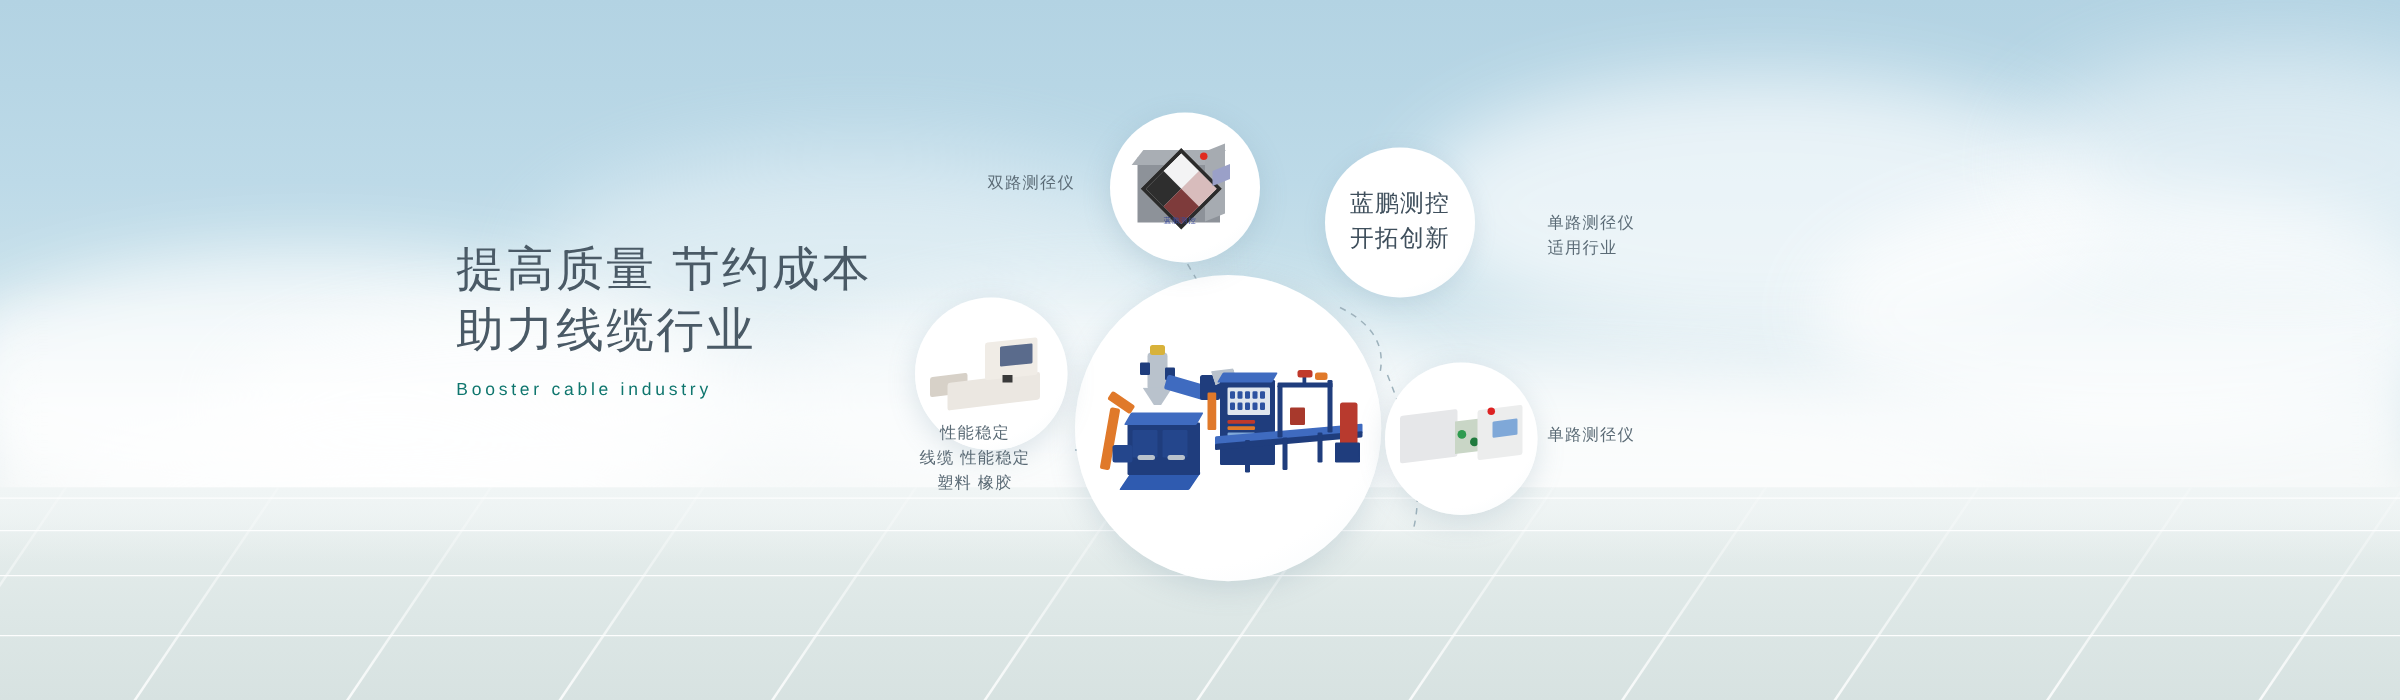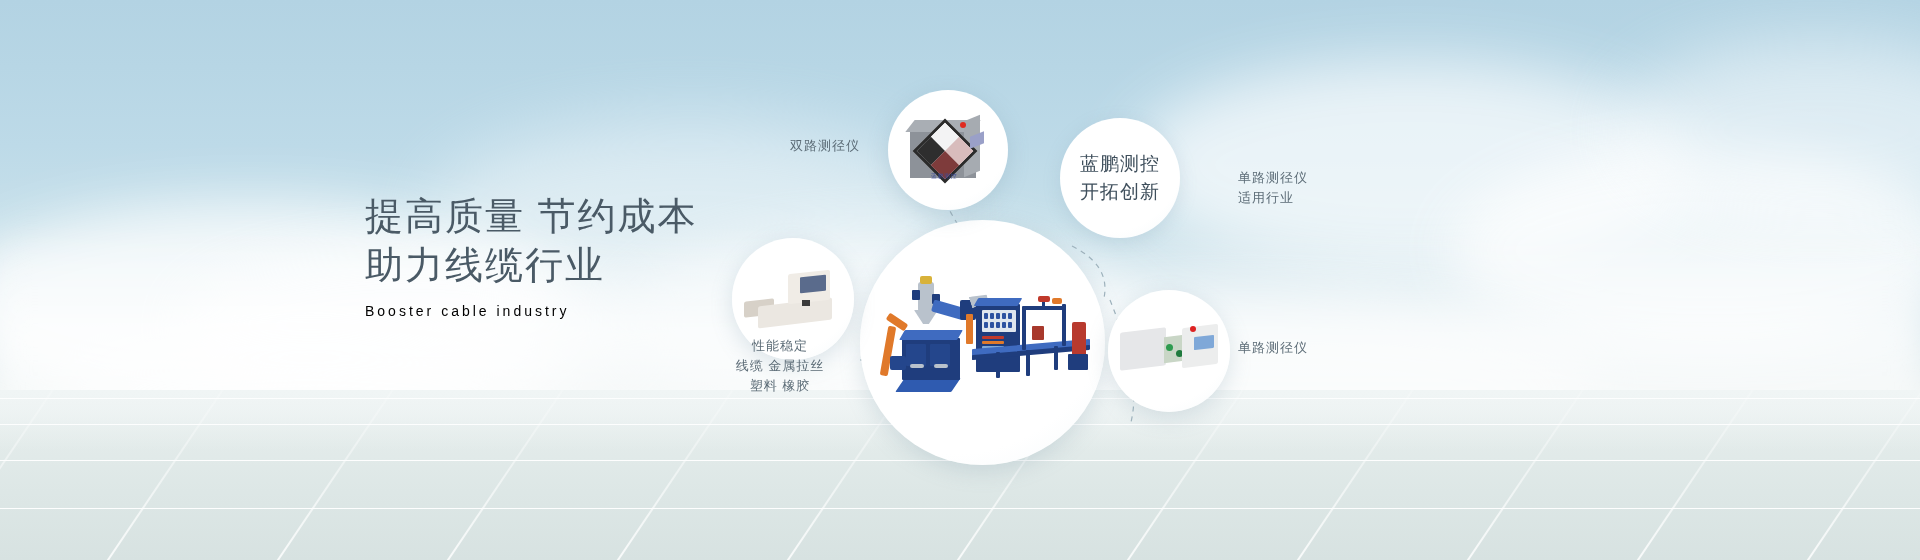--- a/index.html
+++ b/index.html
@@ -56,21 +56,21 @@
   
   .copy{position:absolute;left:365px;top:192px;width:560px;}
   .headline{
     font-size:38px;line-height:1.28;color:#4a5a66;letter-spacing:2px;
     font-weight:400;white-space:nowrap;
   }
   .subtitle{
     margin-top:16px;font-size:20px;color:#5d6d78;letter-spacing:2px;white-space:nowrap;
   }
   .en{
-    margin-top:14px;font-size:14px;color:#000000;letter-spacing:3px;white-space:nowrap;
+    margin-top:14px;font-size:14px;color:#0f766e;letter-spacing:3px;white-space:nowrap;
   }
   .en + .en{margin-top:10px;}
 
   
   .scene{position:absolute;left:860px;top:0;width:1060px;height:560px;}
 
   .bubble{
     position:absolute;border-radius:50%;
     background:radial-gradient(circle at 38% 30%,#ffffff 0%,#ffffff 70%,#f4f8fa 100%);
     box-shadow:0 6px 22px rgba(110,140,160,.22);
@@ -316,18 +316,18 @@
 
     <div class="lab l-perf">
       <div>单路测径仪</div>
       <div>适用行业</div>
     </div>
 
     <div class="lab l-single">单路测径仪</div>
 
     <div class="lab l-apply">
       <div>性能稳定</div>
-      <div>线缆 金属拉丝</div>
+      <div>线缆 性能稳定</div>
       <div>塑料 橡胶</div>
     </div>
 
   </div>
 </div>
 
 </body></html>

